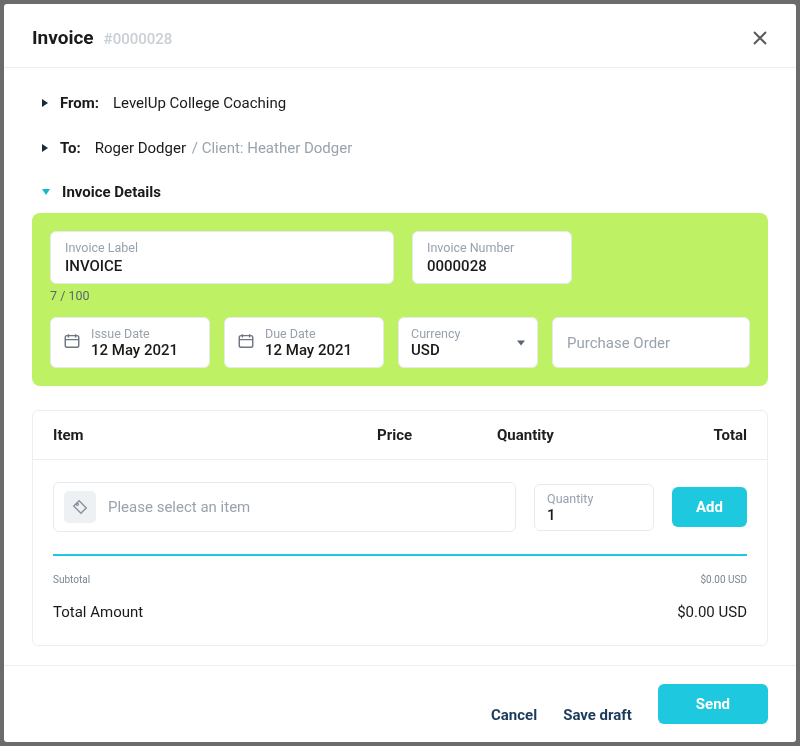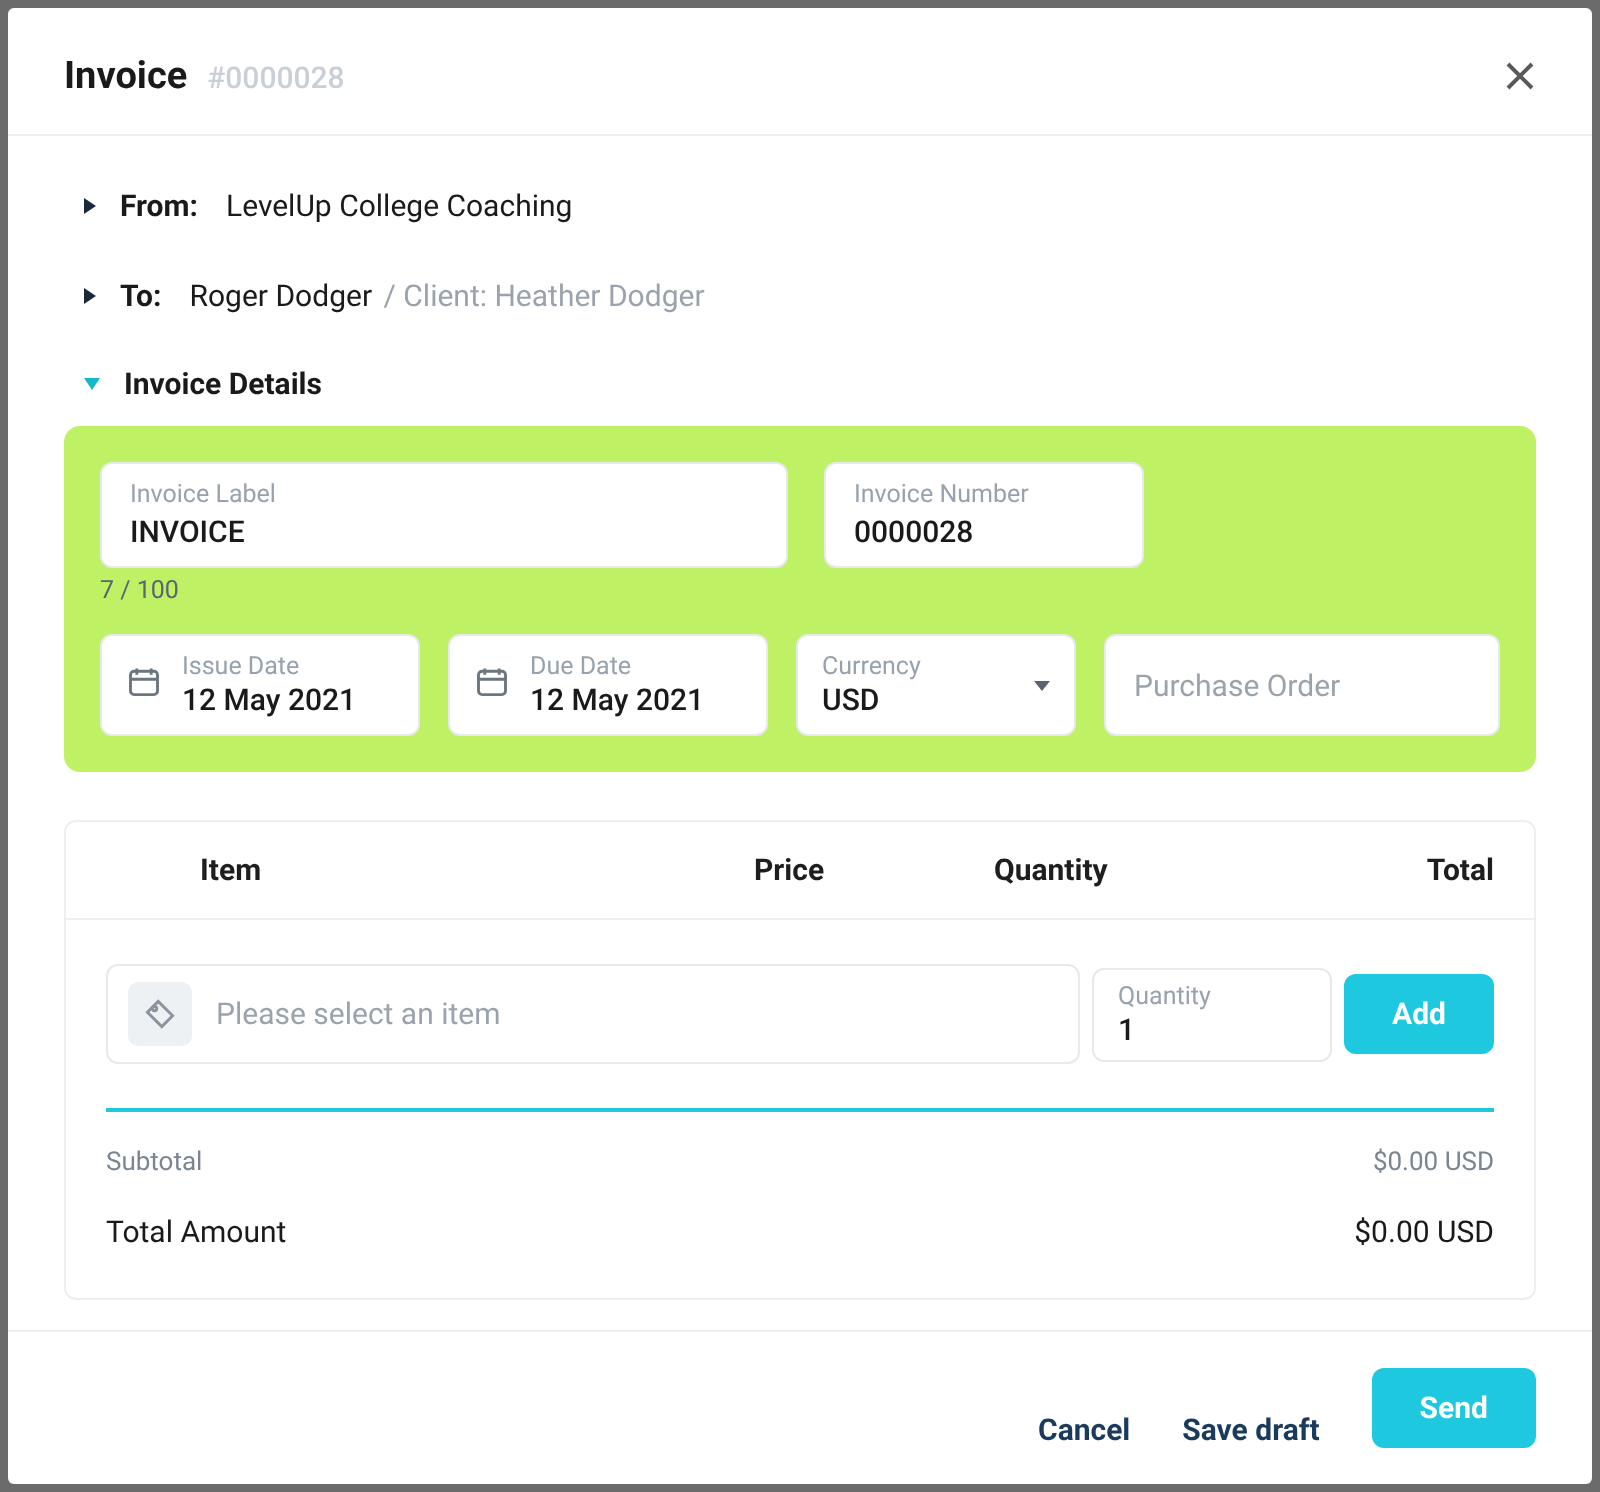--- a/index.html
+++ b/index.html
@@ -30,41 +30,41 @@
 .cal-icon { color: #6c7680; }
 .cal-icon svg { width: 18px; height: 18px; fill: none; stroke: currentColor; stroke-width: 1.6; }
 .datecol { display: flex; flex-direction: column; }
 .selector { background: #fff; border: 1px solid #e6e9ed; border-radius: 6px; padding: 8px 12px; display: flex; align-items: center; width: 140px; position: relative; }
 .dropdown { position: absolute; right: 12px; top: 50%; transform: translateY(-50%); width: 0; height: 0; border-width: 5px 4px 0 4px; border-style: solid; border-color: #5a6573 transparent transparent transparent; }
 .pofield { flex: 1; background: #fff; border: 1px solid #e6e9ed; border-radius: 6px; display: flex; align-items: center; padding: 0 14px; }
 .pofield input { border: none; outline: none; font-size: 15px; width: 100%; color: #1a1a1a; }
 .pofield input::placeholder { color: #9aa3ad; }
 .items-box { border: 1px solid #eceef1; border-radius: 6px; margin-bottom: 22px; overflow: hidden; }
 .items-head { display: flex; padding: 15px 20px; border-bottom: 1px solid #eceef1; font-size: 15px; color: #1e1e1e; font-weight: 700; }
-.c-item { flex: 1; margin-left: 47px; }
+.c-item { flex: 1; }
 .c-price { width: 120px; }
 .c-qty { width: 160px; }
 .c-total { width: 90px; text-align: right; }
-.line-row { display: flex; align-items: center; padding: 22px 20px; gap: 6px; }
+.line-row { display: flex; align-items: center; padding: 22px 20px; gap: 18px; }
 .select-item { flex: 1; display: flex; align-items: center; gap: 12px; border: 1px solid #e6e9ed; border-radius: 6px; padding: 8px 10px; }
 .tag-icon { width: 32px; height: 32px; background: #eef1f4; border-radius: 5px; display: flex; align-items: center; justify-content: center; color: #8a939e; }
 .tag-icon svg { width: 18px; height: 18px; fill: none; stroke: currentColor; stroke-width: 1.6; }
 .select-item input { border: none; outline: none; font-size: 15px; flex: 1; color: #1a1a1a; }
 .select-item input::placeholder { color: #9aa3ad; }
 .qtyfield { width: 120px; background: #fff; border: 1px solid #e6e9ed; border-radius: 6px; padding: 6px 12px; display: flex; flex-direction: column; }
 .qtyfield input { border: none; outline: none; font-size: 15px; color: #1a1a1a; font-weight: 500; width: 100%; }
 .add-btn { background: #1ec8de; color: #fff; border: none; border-radius: 6px; padding: 11px 24px; font-size: 15px; font-weight: 700; cursor: pointer; }
 .divider-teal { height: 2px; background: #1ec8de; margin: 0 20px; }
 .totals { padding: 12px 20px 18px; }
-.trow { display: flex; justify-content: space-between; padding: 6px 0; font-size: 13px; }
+.trow { display: flex; justify-content: space-between; padding: 6px 0; font-size: 10px; }
 .trow.sub { color: #7b8591; }
 .trow.grand { font-size: 15px; font-weight: 400; color: #1a1a1a; margin-top: 6px; }
 .ftr { border-top: 1px solid #eceef1; padding: 18px 28px; display: flex; justify-content: flex-end; align-items: flex-end; gap: 26px; }
 .link-btn { background: none; border: none; color: #1a3b5c; font-weight: 700; font-size: 15px; cursor: pointer; }
-.send-btn { background: #1ec8de; color: #fff; border: none; border-radius: 6px; padding: 11px 24px; font-size: 15px; font-weight: 700; cursor: pointer; }
+.send-btn { background: #1ec8de; color: #fff; border: none; border-radius: 6px; padding: 11px 38px; font-size: 15px; font-weight: 700; cursor: pointer; }
 </style>
 </head>
 <body>
 
 <div class="modal">
   <div class="hdr">
     <div class="hdr-left">
       <span class="hdr-title">Invoice</span>
       <span class="hdr-num">#0000028</span>
     </div>

